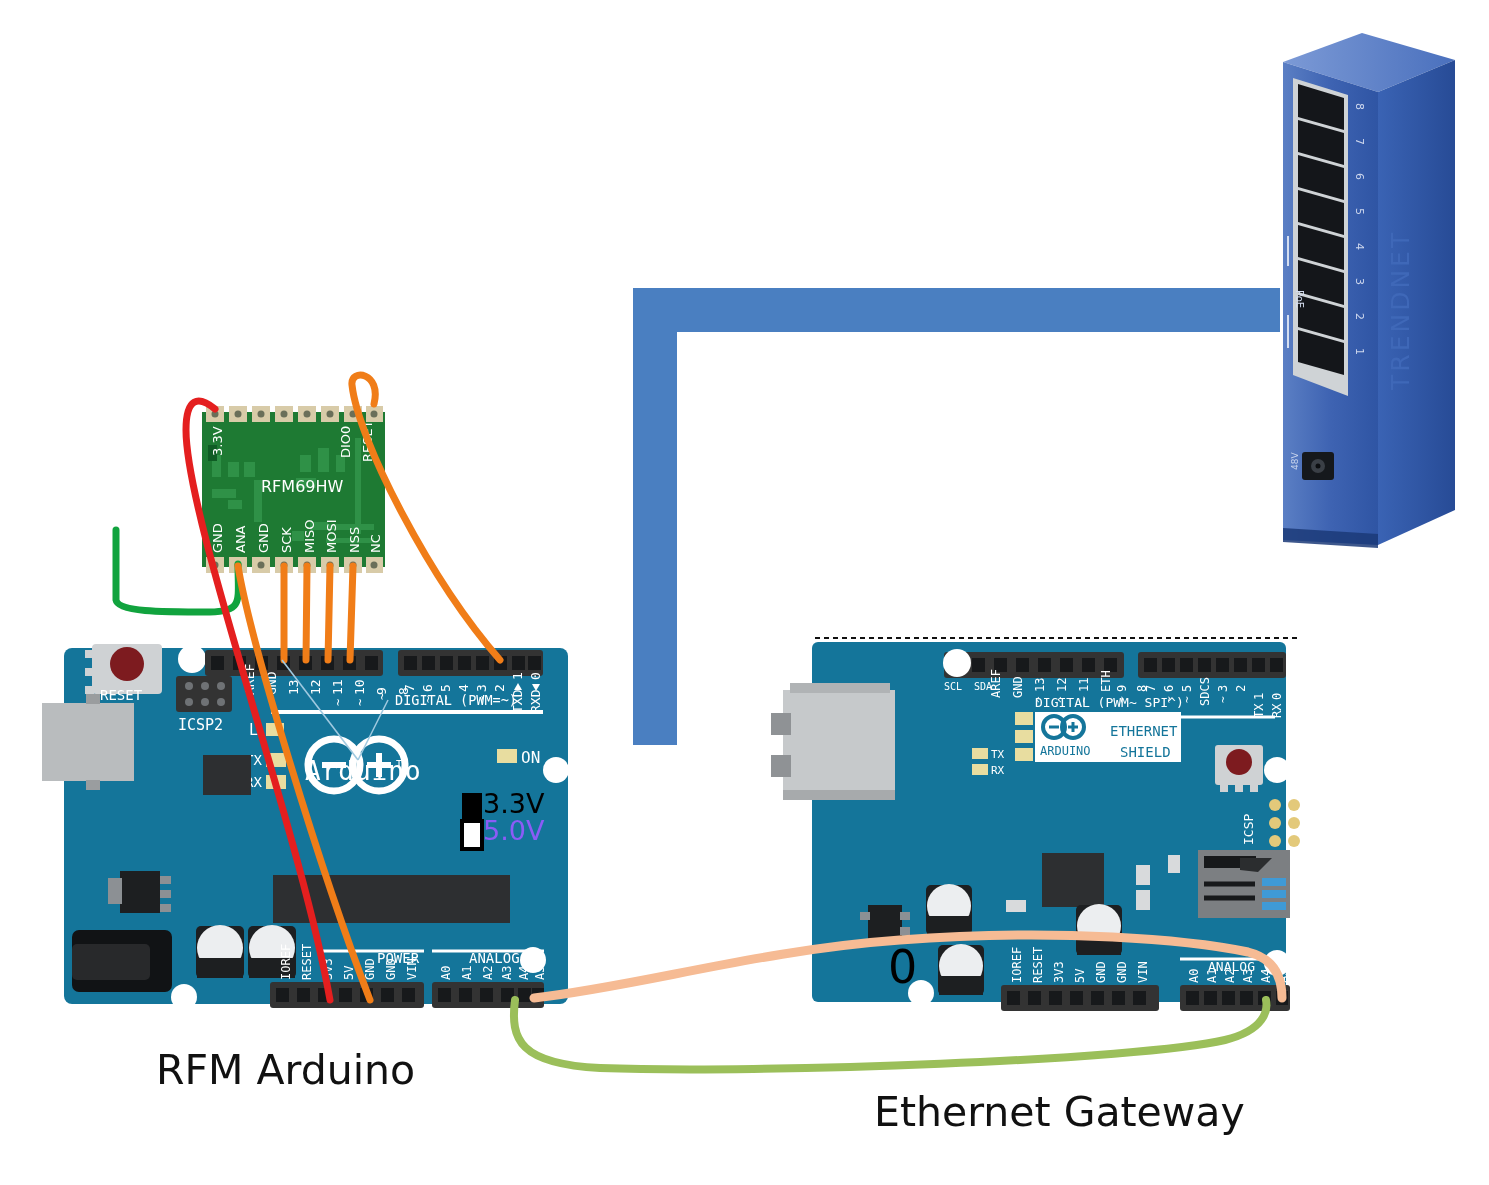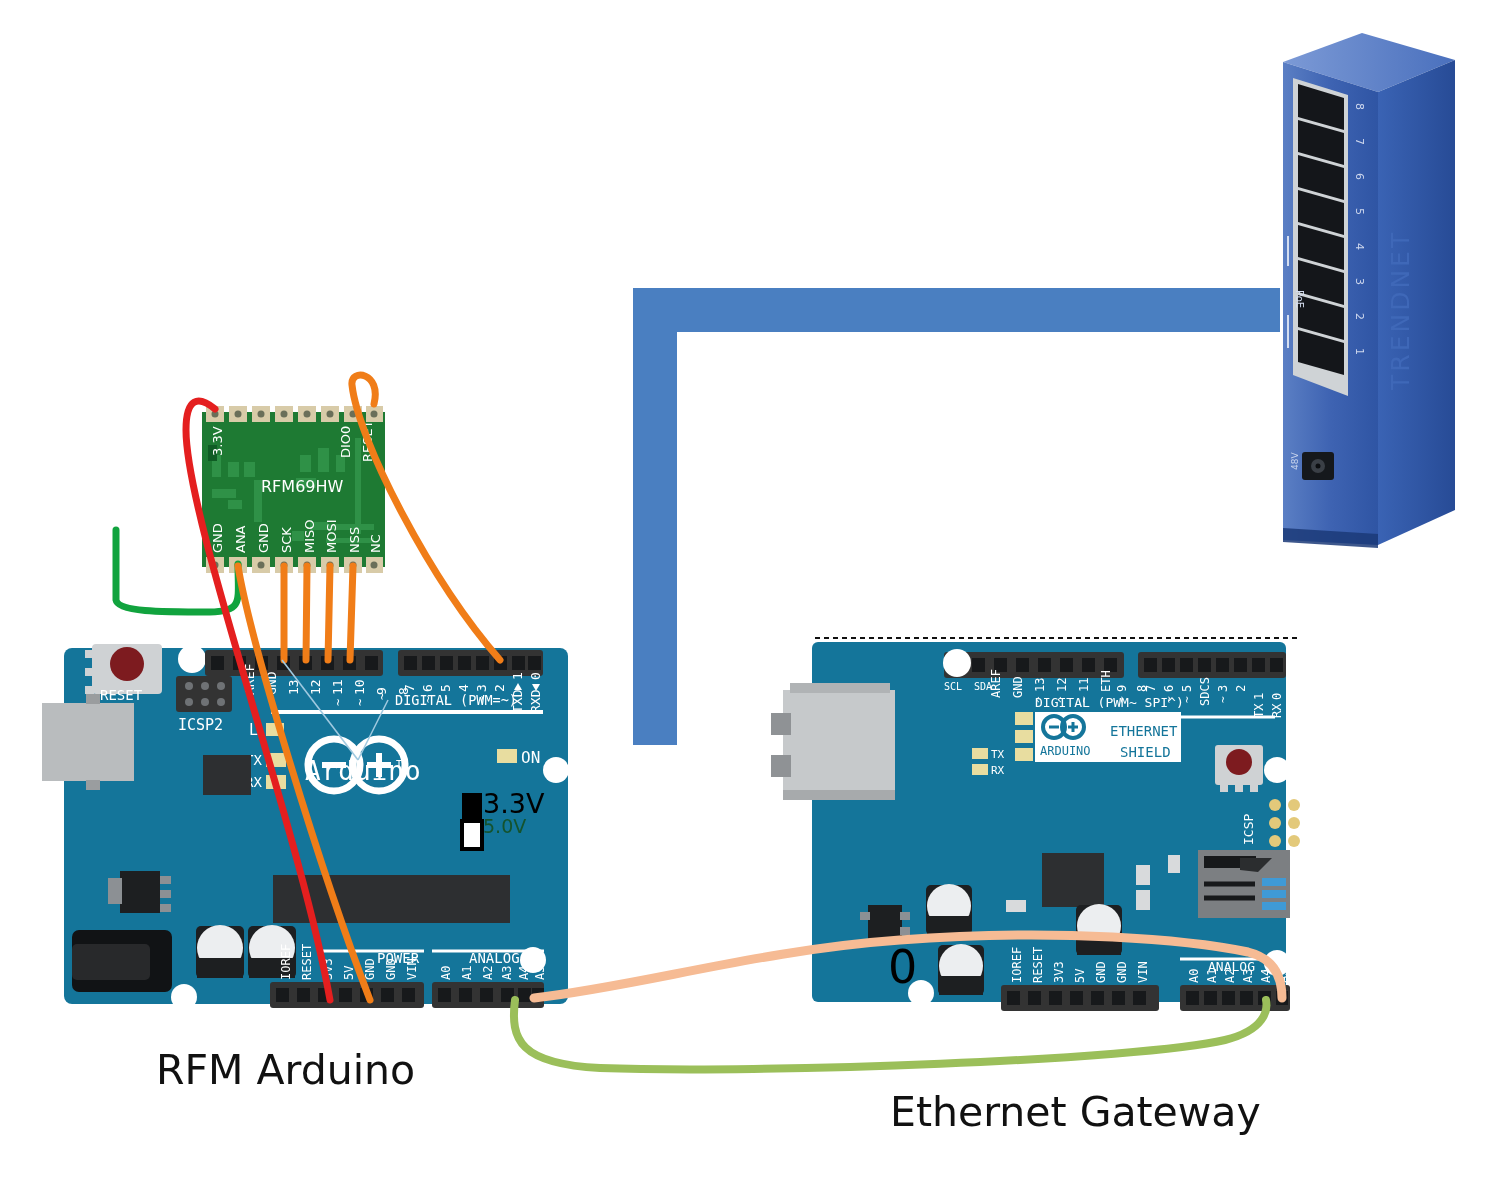--- a/index.html
+++ b/index.html
@@ -255,21 +255,21 @@
     <text transform="translate(492,980) rotate(-90)">A2</text>
     <text transform="translate(511,980) rotate(-90)">A3</text>
     <text transform="translate(528,980) rotate(-90)">A4</text>
     <text transform="translate(544,980) rotate(-90)">A5</text>
   </g>
   <text x="469" y="963" fill="#ffffff" font-family="DejaVu Sans Mono, monospace" font-size="14">ANALOG IN</text>
   <line x1="432" y1="951" x2="544" y2="951" stroke="#ffffff" stroke-width="3"></line>
 </svg>
 
 <div class="cap" style="left:483px;top:788px;font-size:27px;color:#000;">3.3V</div>
-<div class="cap" style="left:483px;top:815px;font-size:19px;color:#14532d;">5.0V</div>
+<div class="cap" style="left:483px;top:815px;font-size:27px;color:#8b5cf6;">5.0V</div>
 
 <svg class="layer" viewBox="0 0 1489 1185">
 
   <line x1="815" y1="638" x2="1300" y2="638" stroke="#111111" stroke-width="2" stroke-dasharray="5 4"></line>
 
   <path d="M818,642 h462 a6,6 0 0 1 6,6 v348 a6,6 0 0 1 -6,6 h-462 a6,6 0 0 1 -6,-6 v-348 a6,6 0 0 1 6,-6 z" fill="#14759a"></path>
 
   <rect x="783" y="690" width="112" height="108" fill="#c6c9cb"></rect>
   <rect x="790" y="683" width="100" height="10" fill="#b0b3b5"></rect>
   <rect x="771" y="713" width="20" height="22" fill="#8f9295"></rect>
@@ -566,15 +566,15 @@
   <path d="M358,760 L388,700" fill="none" stroke="#9fc9e0" stroke-width="1.6"></path>
 
   <path d="M534,998 C640,986 760,950 900,940 C1060,928 1190,940 1248,952 C1272,958 1282,975 1282,998" fill="none" stroke="#f6bb94" stroke-width="9" stroke-linecap="round"></path>
 
   <path d="M515,1000 C510,1040 520,1064 600,1068 C760,1074 1140,1060 1225,1040 C1265,1030 1268,1010 1266,1000" fill="none" stroke="#9bbf5a" stroke-width="8" stroke-linecap="round"></path>
 </svg>
 
 <div class="cap" style="left:888px;top:940px;font-size:46px;color:#000;">0</div>
 
 <div class="cap" style="left:156px;top:1046px;">RFM Arduino</div>
-<div class="cap" style="left:874px;top:1088px;margin-left:16px;">Ethernet Gateway</div>
+<div class="cap" style="left:874px;top:1088px;">Ethernet Gateway</div>
 
 </div>
 
 </body></html>

